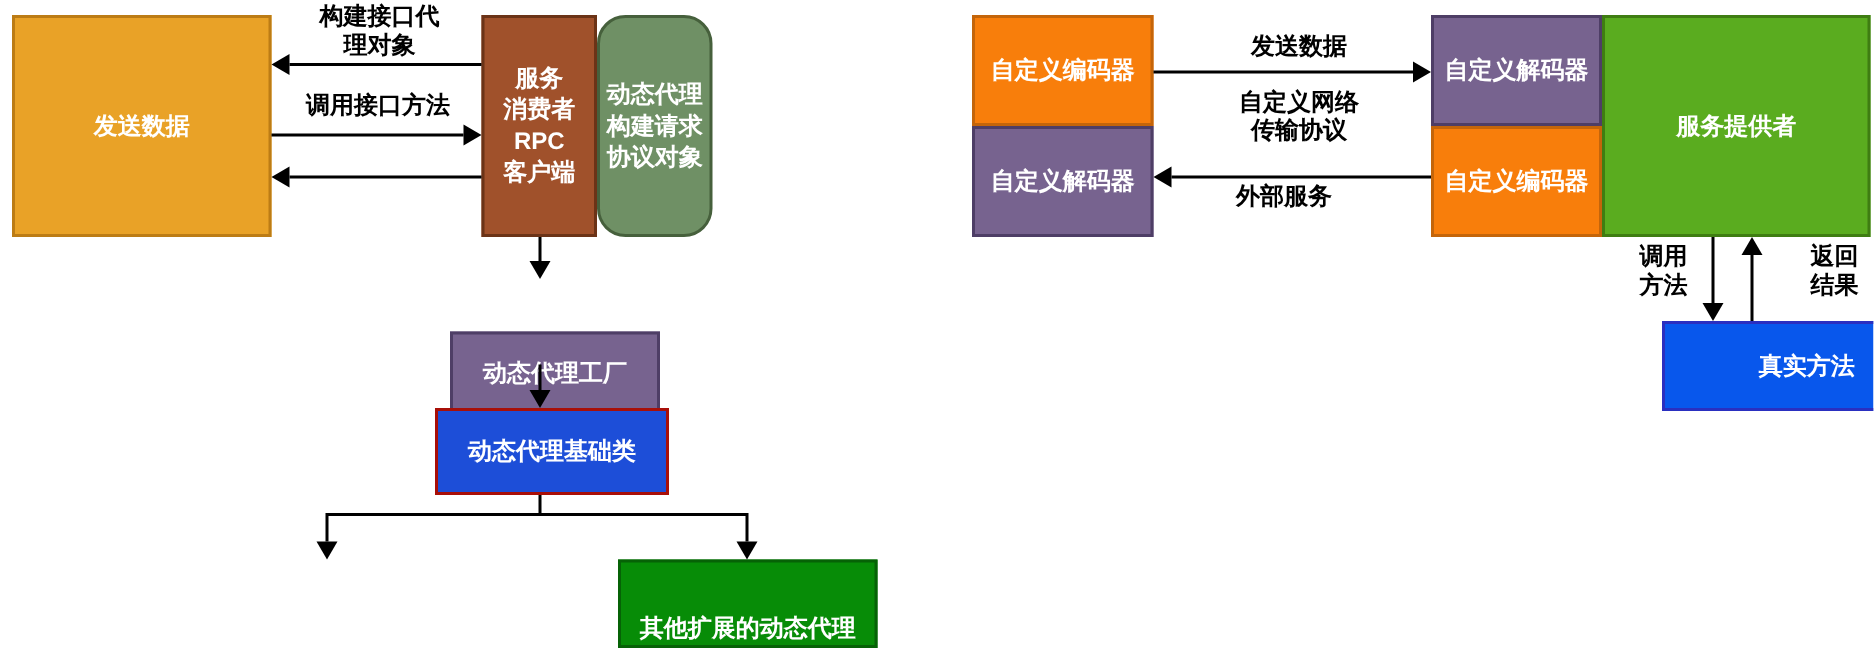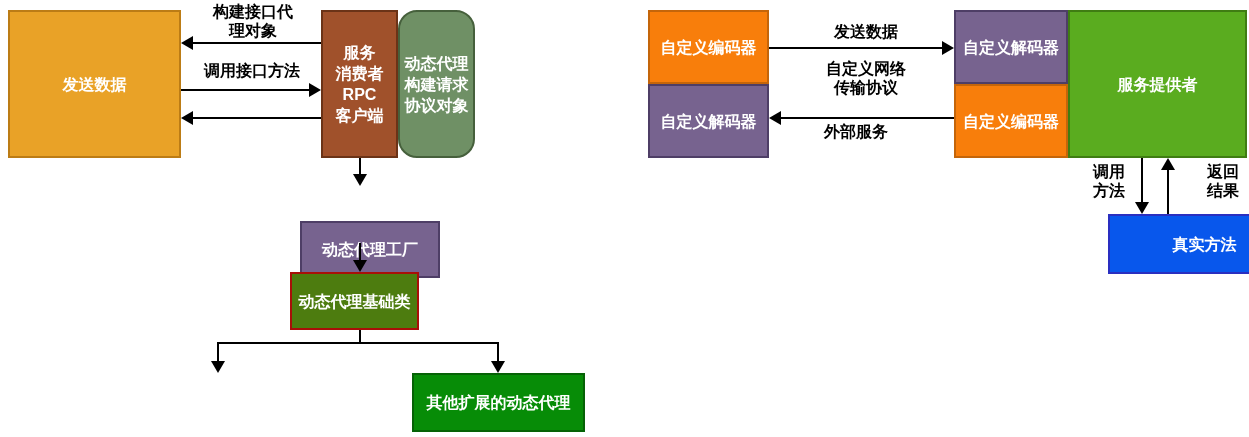--- a/index.html
+++ b/index.html
@@ -71,26 +71,26 @@
   </div>
 
   <div class="box" style="left: 1108px; top: 214px; width: 193px; height: 60px; background-color: rgb(8, 87, 236); border-color: rgb(42, 47, 192);">
     <span class="box-label">真实方法</span>
   </div>
 
   <div class="box" style="left: 300px; top: 186px; width: 140px; height: 57px; background-color: rgb(119, 99, 143); border-color: rgb(78, 62, 102); margin-top: 35px;">
     <span class="box-label">动态代理工厂</span>
   </div>
 
-  <div class="box" style="left: 290px; top: 272px; width: 129px; height: 58px; background-color: #4d7c0f; border-color: rgb(168, 15, 8);">
+  <div class="box" style="left: 290px; top: 272px; width: 156px; height: 58px; background-color: #1d4ed8; border-color: rgb(168, 15, 8);">
     <span class="box-label">动态代理基础类</span>
   </div>
 
 
-  <div class="box" style="left: 412px; top: 373px; width: 173px; height: 59px; background-color: rgb(7, 140, 7); border-color: rgb(6, 98, 6);">
+  <div class="box" style="left: 412px; top: 373px; width: 173px; height: 59px; background-color: rgb(7, 140, 7); border-color: rgb(6, 98, 6); align-items: flex-end;">
     <span class="box-label">其他扩展的动态代理</span>
   </div>
 
   <div class="hline" style="left:193px;top:42px;width:128px;"></div>
   <div class="ah ah-left" style="left:181px;top:36px;"></div>
   <div class="alabel" style="left:193px;top:2px;width:120px;">构建接口代
 理对象</div>
 
   <div class="hline" style="left:181px;top:89px;width:128px;"></div>
   <div class="ah ah-right" style="left:309px;top:83px;"></div>

